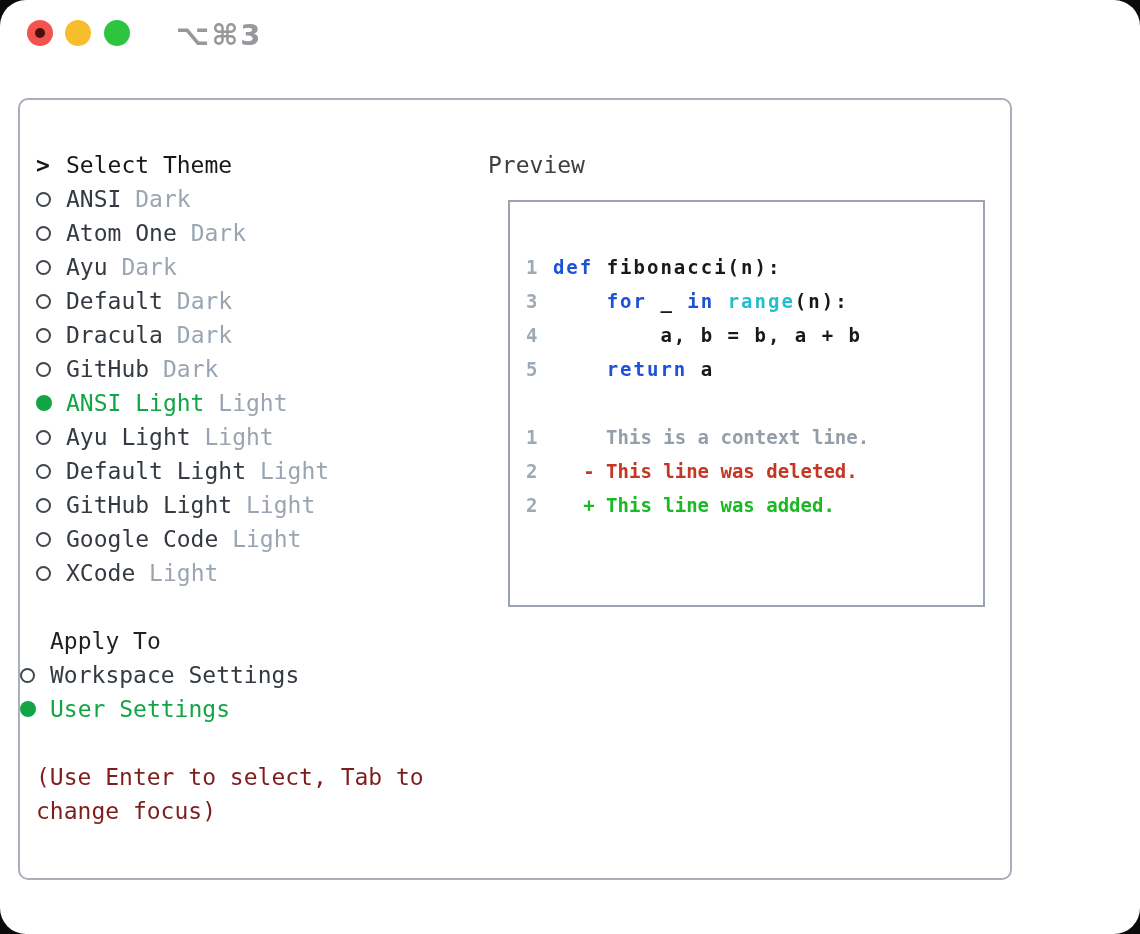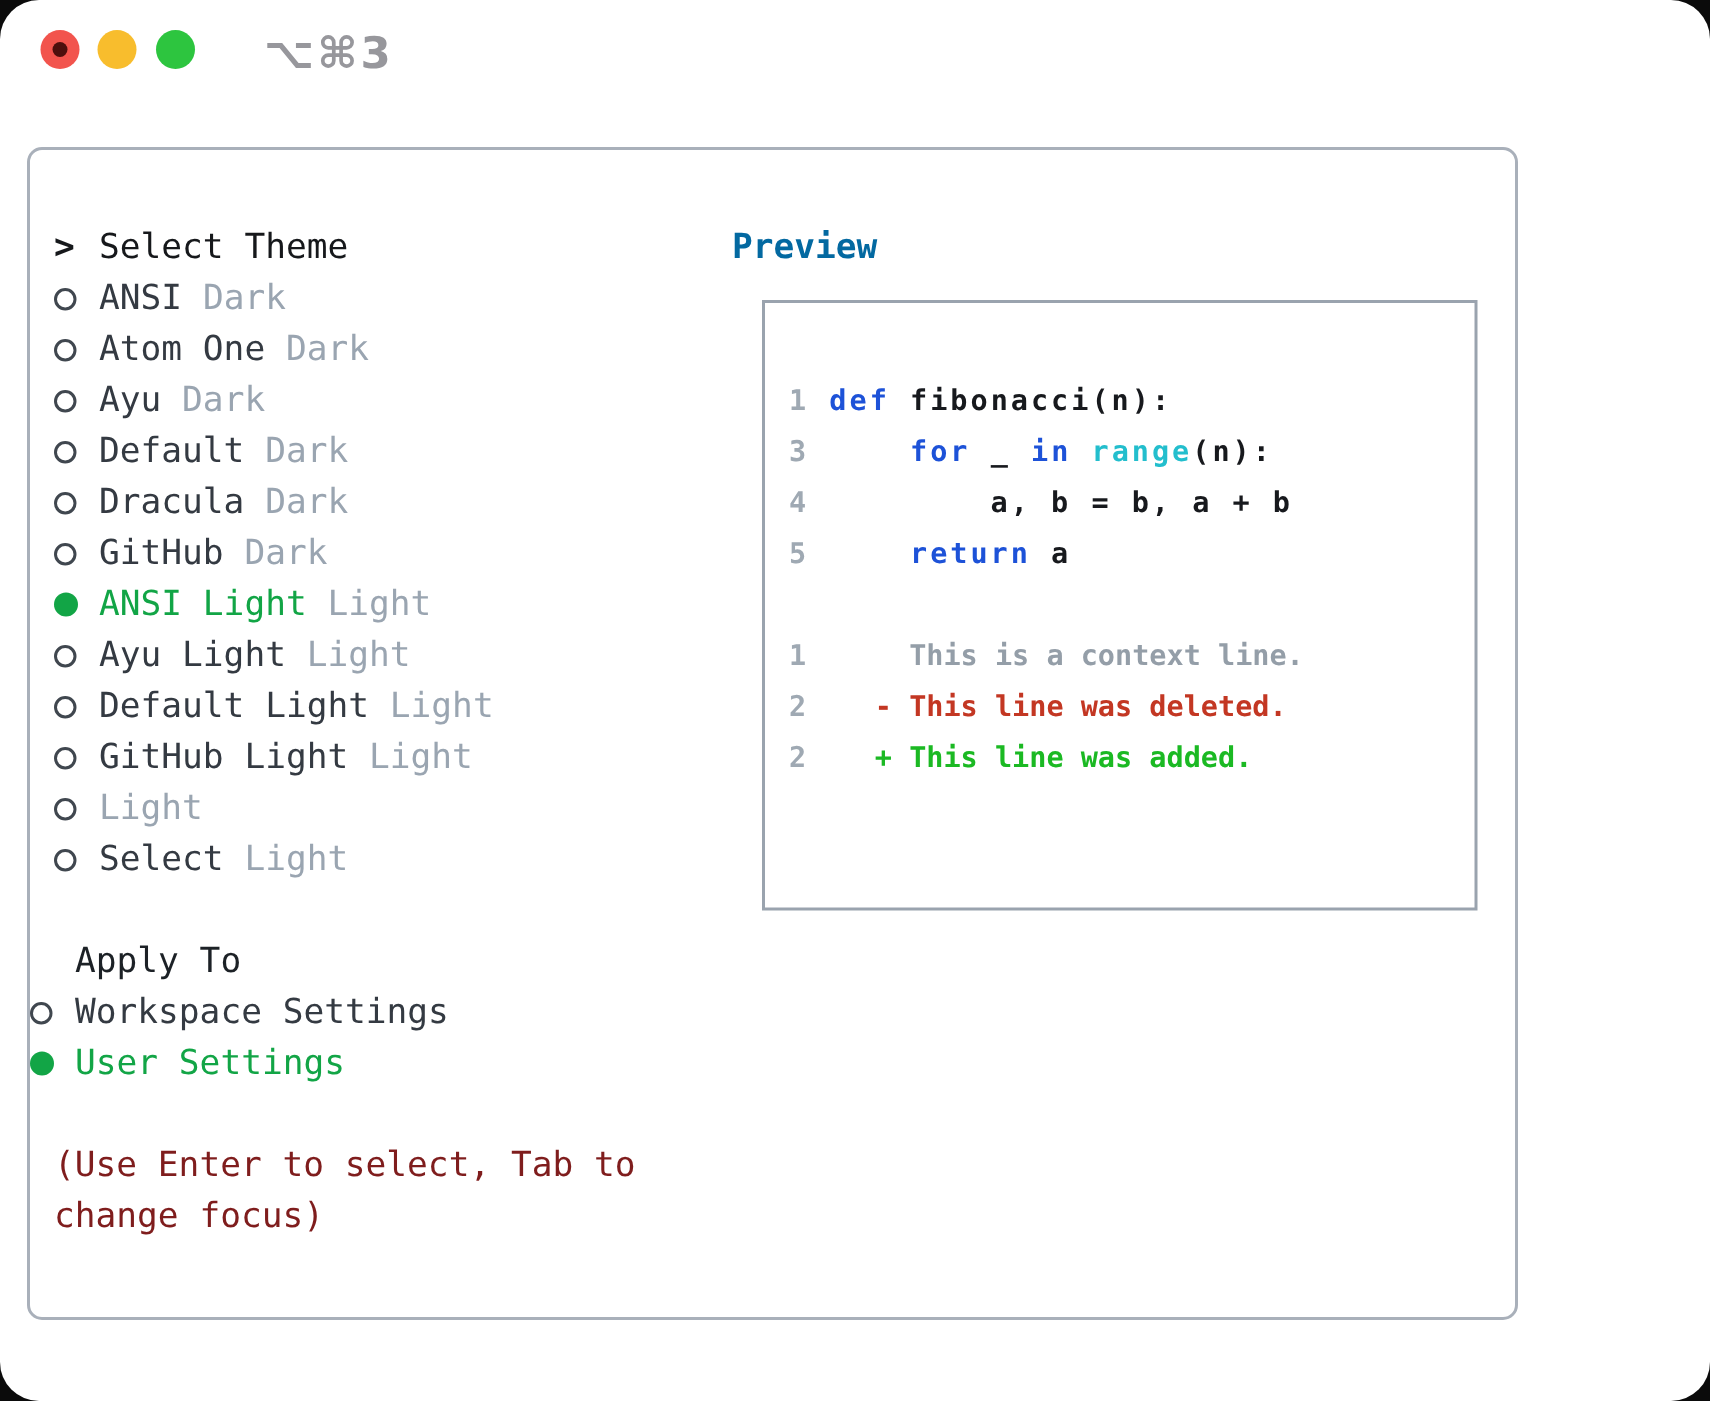--- a/index.html
+++ b/index.html
@@ -38,21 +38,21 @@
   .name.sel{color:var(--green);}
   .variant{color:var(--muted);}
   .theme-list{position:absolute;left:16px;top:48px;}
   .apply-col{position:absolute;left:0;top:524px;}
   .apply-hdr{color:#1c2126;}
   .help{
     position:absolute;left:16px;top:660px;width:410px;
     color:#7f1d1d;line-height:34px;
   }
   
-  .preview-title{position:absolute;left:468px;top:48px;height:34px;line-height:34px;font-weight:bold;color:#0369a1;}
+  .preview-title{position:absolute;left:468px;top:48px;height:34px;line-height:34px;font-weight:normal;color:#404040;}
   .preview-box{
     position:absolute;left:488px;top:100px;width:477px;height:407px;box-sizing:border-box;
     border:2px solid #9aa3ae;background:#fff;padding:48px 0 0 16px;overflow:hidden;
   }
   .cl{height:34px;line-height:34px;white-space:pre;font-size:19px;color:#17191d;font-weight:bold;}
   .cl.py{letter-spacing:2px;}
   .ln{color:#9fa9b3;}
   .tok-plain{color:#17191d;}
   .tok-kw{color:var(--blue);}
   .tok-fn{color:var(--cyan);}
@@ -84,22 +84,22 @@
     <div class="row"><span class="cell"><span class="ring"></span></span><span class="name">ANSI </span><span class="variant">Dark</span></div>
         <div class="row"><span class="cell"><span class="ring"></span></span><span class="name">Atom One </span><span class="variant">Dark</span></div>
         <div class="row"><span class="cell"><span class="ring"></span></span><span class="name">Ayu </span><span class="variant">Dark</span></div>
         <div class="row"><span class="cell"><span class="ring"></span></span><span class="name">Default </span><span class="variant">Dark</span></div>
         <div class="row"><span class="cell"><span class="ring"></span></span><span class="name">Dracula </span><span class="variant">Dark</span></div>
         <div class="row"><span class="cell"><span class="ring"></span></span><span class="name">GitHub </span><span class="variant">Dark</span></div>
         <div class="row"><span class="cell"><span class="dot-sel"></span></span><span class="name sel">ANSI Light </span><span class="variant">Light</span></div>
         <div class="row"><span class="cell"><span class="ring"></span></span><span class="name">Ayu Light </span><span class="variant">Light</span></div>
         <div class="row"><span class="cell"><span class="ring"></span></span><span class="name">Default Light </span><span class="variant">Light</span></div>
         <div class="row"><span class="cell"><span class="ring"></span></span><span class="name">GitHub Light </span><span class="variant">Light</span></div>
-        <div class="row"><span class="cell"><span class="ring"></span></span><span class="variant">Light</span></div>
-        <div class="row"><span class="cell"><span class="ring"></span></span><span class="name">Select </span><span class="variant">Light</span></div>
+        <div class="row"><span class="cell"><span class="ring"></span></span><span class="name">Google Code </span><span class="variant">Light</span></div>
+        <div class="row"><span class="cell"><span class="ring"></span></span><span class="name">XCode </span><span class="variant">Light</span></div>
       </div>
 
     <div class="apply-col">
       <div class="row">
         <span class="cell"></span>
         <span class="apply-hdr">Apply To</span>
       </div>
 
     <div class="row"><span class="cell"><span class="ring"></span></span><span class="name">Workspace Settings</span></div>
         <div class="row"><span class="cell"><span class="dot-sel"></span></span><span class="name sel">User Settings</span></div>

